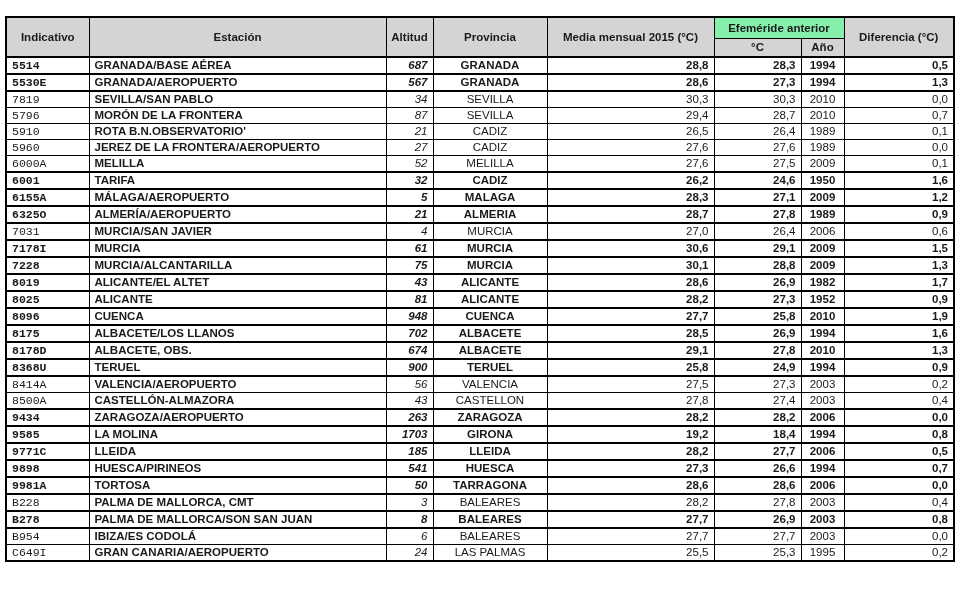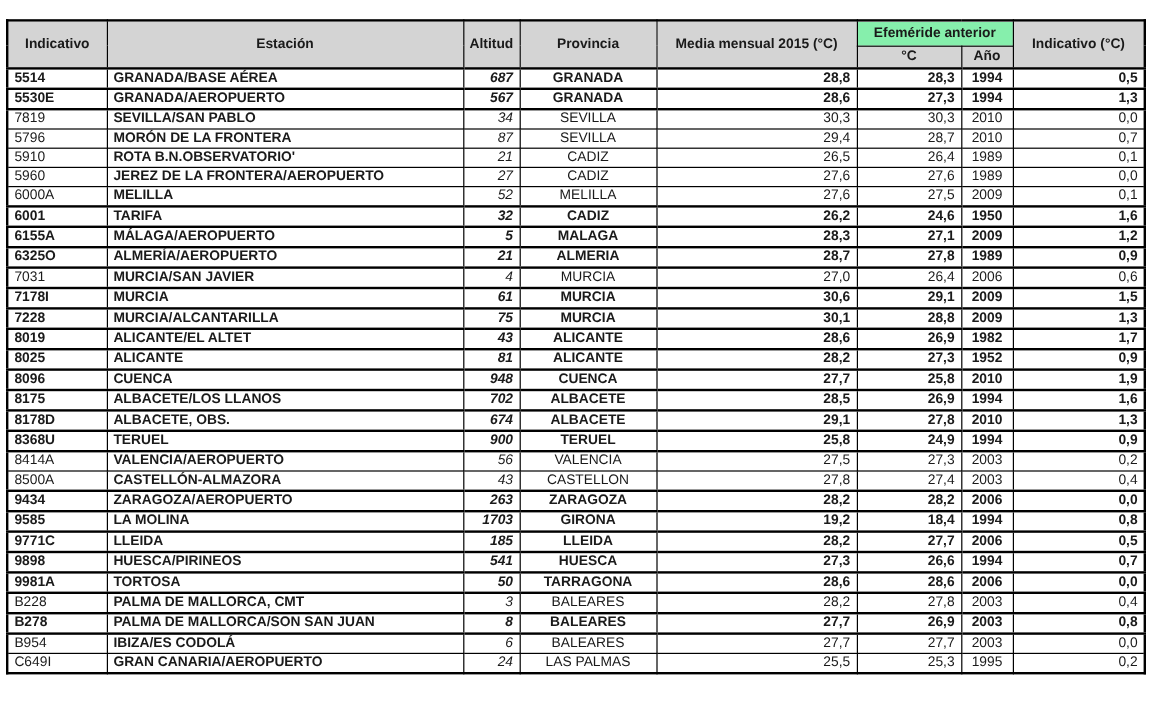--- a/index.html
+++ b/index.html
@@ -47,21 +47,21 @@
     height: 15px;
     line-height: 15px;
     padding: 0 5px;
     background: #ffffff;
   }
   .data-table tbody tr.bold td {
     font-weight: bold;
     border-top-width: 2px;
     border-bottom-width: 2px;
   }
-  .col-id       { text-align: left;  }
+  .col-id       { text-align: left; font-family: Liberation Mono, monospace;  }
   .col-station  { text-align: left; font-weight: bold;  }
   .col-altitude { text-align: right; font-style: italic; }
   .col-province { text-align: center;  }
   .col-mean2015 { text-align: right; }
   .col-record_temp { text-align: right; }
   .col-record_year { text-align: center; padding: 0 2px !important; }
   .col-diff     { text-align: right; }
 </style>
 </head>
 <body>
@@ -79,21 +79,21 @@
       <col style="width:110px">
     </colgroup>
     <thead>
       <tr class="hrow1">
         <th rowspan="2">Indicativo</th>
         <th rowspan="2">Estación</th>
         <th rowspan="2">Altitud</th>
         <th rowspan="2">Provincia</th>
         <th rowspan="2">Media mensual 2015 (°C)</th>
         <th colspan="2" class="white-bg">Efeméride anterior</th>
-        <th rowspan="2">Indicativo (°C)</th>
+        <th rowspan="2">Diferencia (°C)</th>
       </tr>
       <tr class="hrow2">
         <th>°C</th>
         <th>Año</th>
       </tr>
     </thead>
     <tbody id="table-body">
         <tr class="bold">
           <td class="col-id">5514</td>
           <td class="col-station">GRANADA/BASE AÉREA</td>

